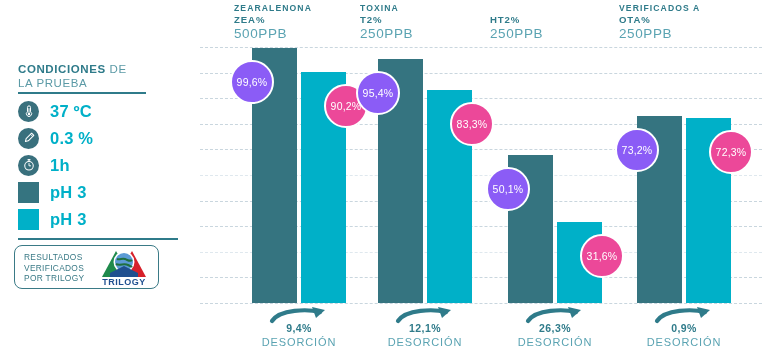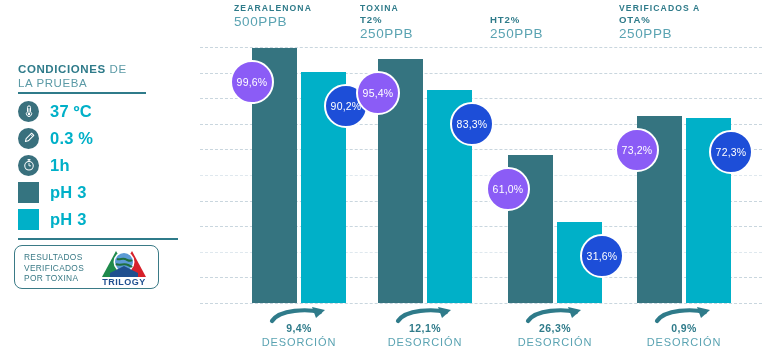--- a/index.html
+++ b/index.html
@@ -98,21 +98,21 @@
   .bar.light { background: #00b0c8; }
 
   .badge {
     position: absolute; border-radius: 50%;
     border: 2px solid #ffffff;
     display: flex; align-items: center; justify-content: center;
     color: #ffffff; font-size: 10.5px; letter-spacing: 0.2px;
     width: 44px; height: 44px;
   }
   .badge.dark { background: #8b5cf6; }
-  .badge.light { background: #1d4ed8; }
+  .badge.light { background: #ec4899; }
 
   .desorption {
     position: absolute; width: 150px; text-align: center;
   }
   .des-val {
     font-size: 10.5px; font-weight: bold; color: #2f7b8a; letter-spacing: 0.4px;
     line-height: 13px;
   }
   .des-lbl {
     font-size: 11px; color: #5aa3b2; letter-spacing: 0.9px; line-height: 14px;
@@ -180,21 +180,21 @@
 
     </div>
 
     <div class="cond-rule2"></div>
 
     <div id="trilogy-shadow"></div>
     <div id="trilogy-badge">
       <div class="tri-text">
         <span>RESULTADOS</span><br>
         <span>VERIFICADOS</span><br>
-        <span>POR TOXINA</span>
+        <span>POR TRILOGY</span>
       </div>
       <div id="trilogy-logo">
         <svg width="56" height="30" viewBox="0 0 56 30">
           <path d="M6 28 L20 2 L27 14 L20 28 Z" fill="#1f8a4c"></path>
           <path d="M50 28 L36 2 L29 14 L36 28 Z" fill="#d6202a"></path>
           <circle cx="28" cy="13" r="10.5" fill="#ffffff"></circle>
           <circle cx="28" cy="13" r="9" fill="#5b9bd5"></circle>
           <path d="M21 10c3 1 5-1 8 0s5 3 7 1" fill="none" stroke="#1f6f3f" stroke-width="2.2"></path>
           <path d="M20 15c4 2 8-1 12 1s3 2 4 1" fill="none" stroke="#1f6f3f" stroke-width="2"></path>
           <path d="M14 24 L28 17 L42 24 L42 28 L14 28 Z" fill="#1f4f8f"></path>
@@ -215,20 +215,21 @@
         <div class="grid-line faint" style="top: 175px;"></div>
         <div class="grid-line" style="top: 200.6px;"></div>
         <div class="grid-line" style="top: 226.2px;"></div>
         <div class="grid-line faint" style="top: 251.8px;"></div>
         <div class="grid-line" style="top: 277.4px;"></div>
         <div class="grid-line" style="top: 303px;"></div>
       </div>
     <div id="headers">
         <div class="group-header" style="left: 38px; top: 3px;">
           <div class="gh-name">ZEARALENONA</div>
+          <div class="gh-code">ZEA%</div>
           <div class="gh-ppb">500PPB</div>
         </div>
         <div class="group-header" style="left: 164px; top: 3px;">
           <div class="gh-name">TOXINA</div>
           <div class="gh-code">T2%</div>
           <div class="gh-ppb">250PPB</div>
         </div>
         <div class="group-header" style="left: 294px; top: 14px;">
           <div class="gh-code">HT2%</div>
           <div class="gh-ppb">250PPB</div>
@@ -247,21 +248,21 @@
         <div class="bar dark" style="left: 312px; top: 154.776px; width: 45px; height: 148.224px;"></div>
         <div class="bar light" style="left: 361px; top: 222.104px; width: 45px; height: 80.896px;"></div>
         <div class="bar dark" style="left: 441px; top: 115.608px; width: 45px; height: 187.392px;"></div>
         <div class="bar light" style="left: 490px; top: 117.912px; width: 45px; height: 185.088px;"></div>
       </div>
     <div id="badges">
         <div class="badge dark" style="left: 34px; top: 60.024px;">99,6%</div>
         <div class="badge light" style="left: 128px; top: 84.088px;">90,2%</div>
         <div class="badge dark" style="left: 160px; top: 70.776px;">95,4%</div>
         <div class="badge light" style="left: 254px; top: 101.752px;">83,3%</div>
-        <div class="badge dark" style="left: 290px; top: 166.776px;">61,0%</div>
+        <div class="badge dark" style="left: 290px; top: 166.776px;">50,1%</div>
         <div class="badge light" style="left: 384px; top: 234.104px;">31,6%</div>
         <div class="badge dark" style="left: 419px; top: 127.608px;">73,2%</div>
         <div class="badge light" style="left: 513px; top: 129.912px;">72,3%</div>
       </div>
     <div id="footers">
         <div class="arrow" style="left: 72px; top: 307px;"><svg width="62" height="22" viewBox="0 0 62 22">
             <path d="M4 14 C12 2, 40 2, 52 5" fill="none" stroke="#2f7b8a" stroke-width="4.2" stroke-linecap="round"></path>
             <path d="M44 0 L57 3 L48 11 Z" fill="#2f7b8a"></path>
           </svg></div>
         <div class="desorption" style="left: 28px; top: 322px;">

